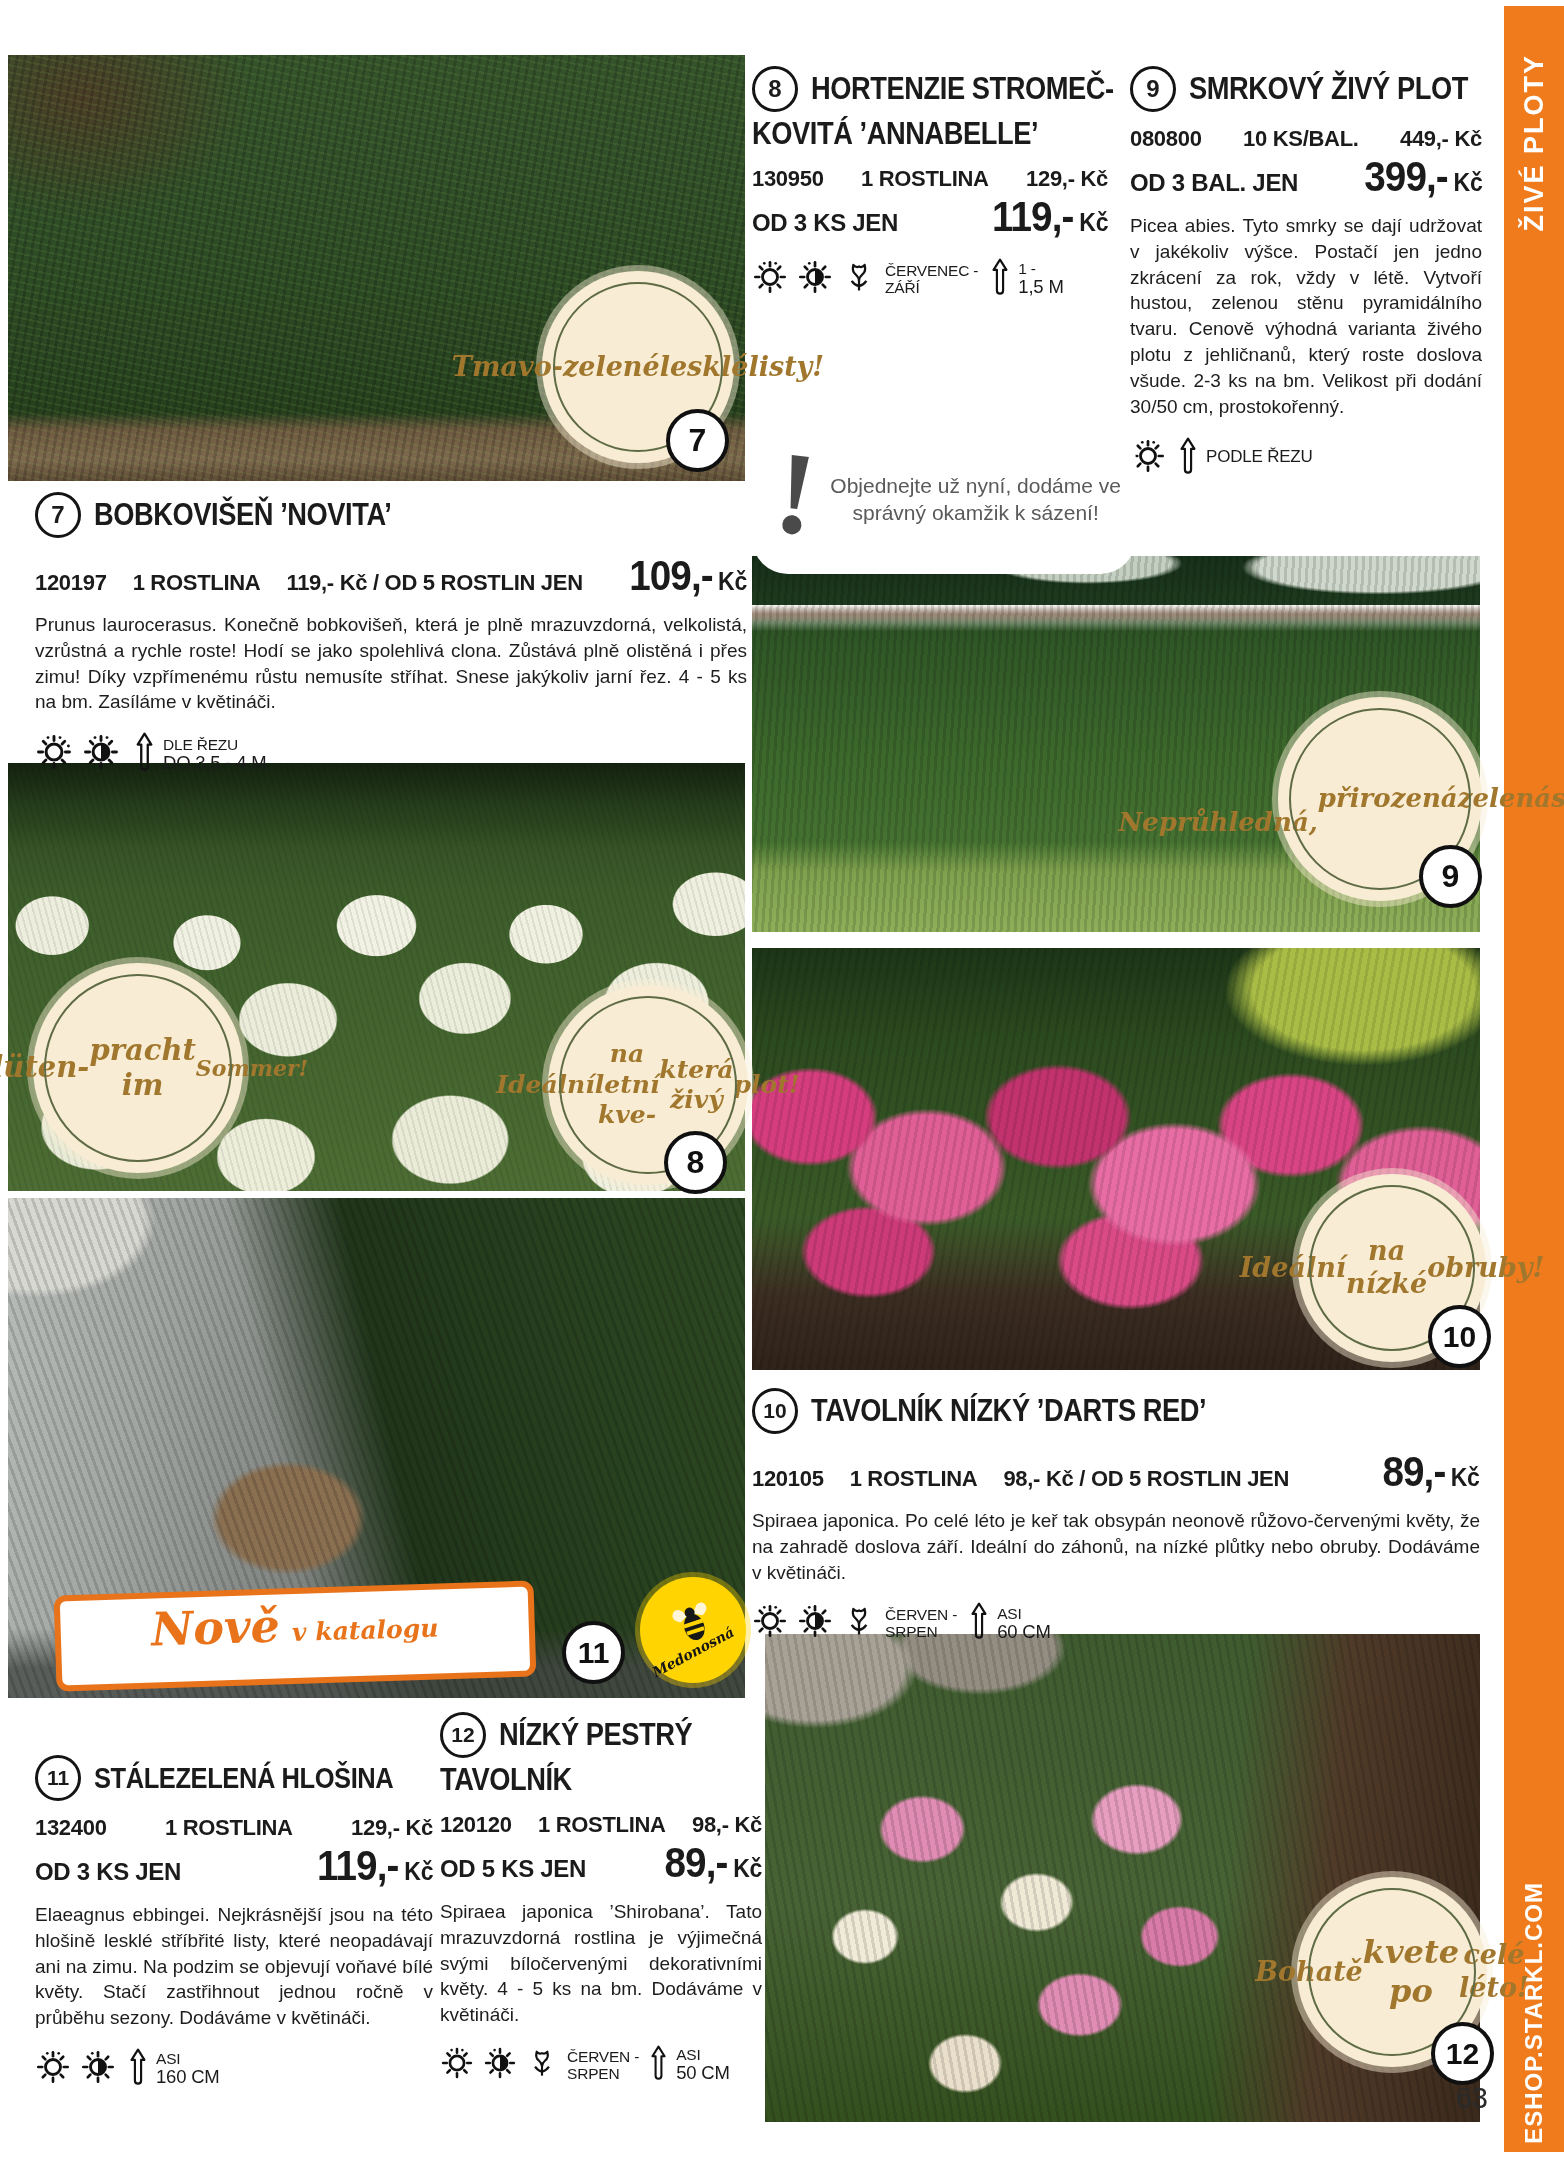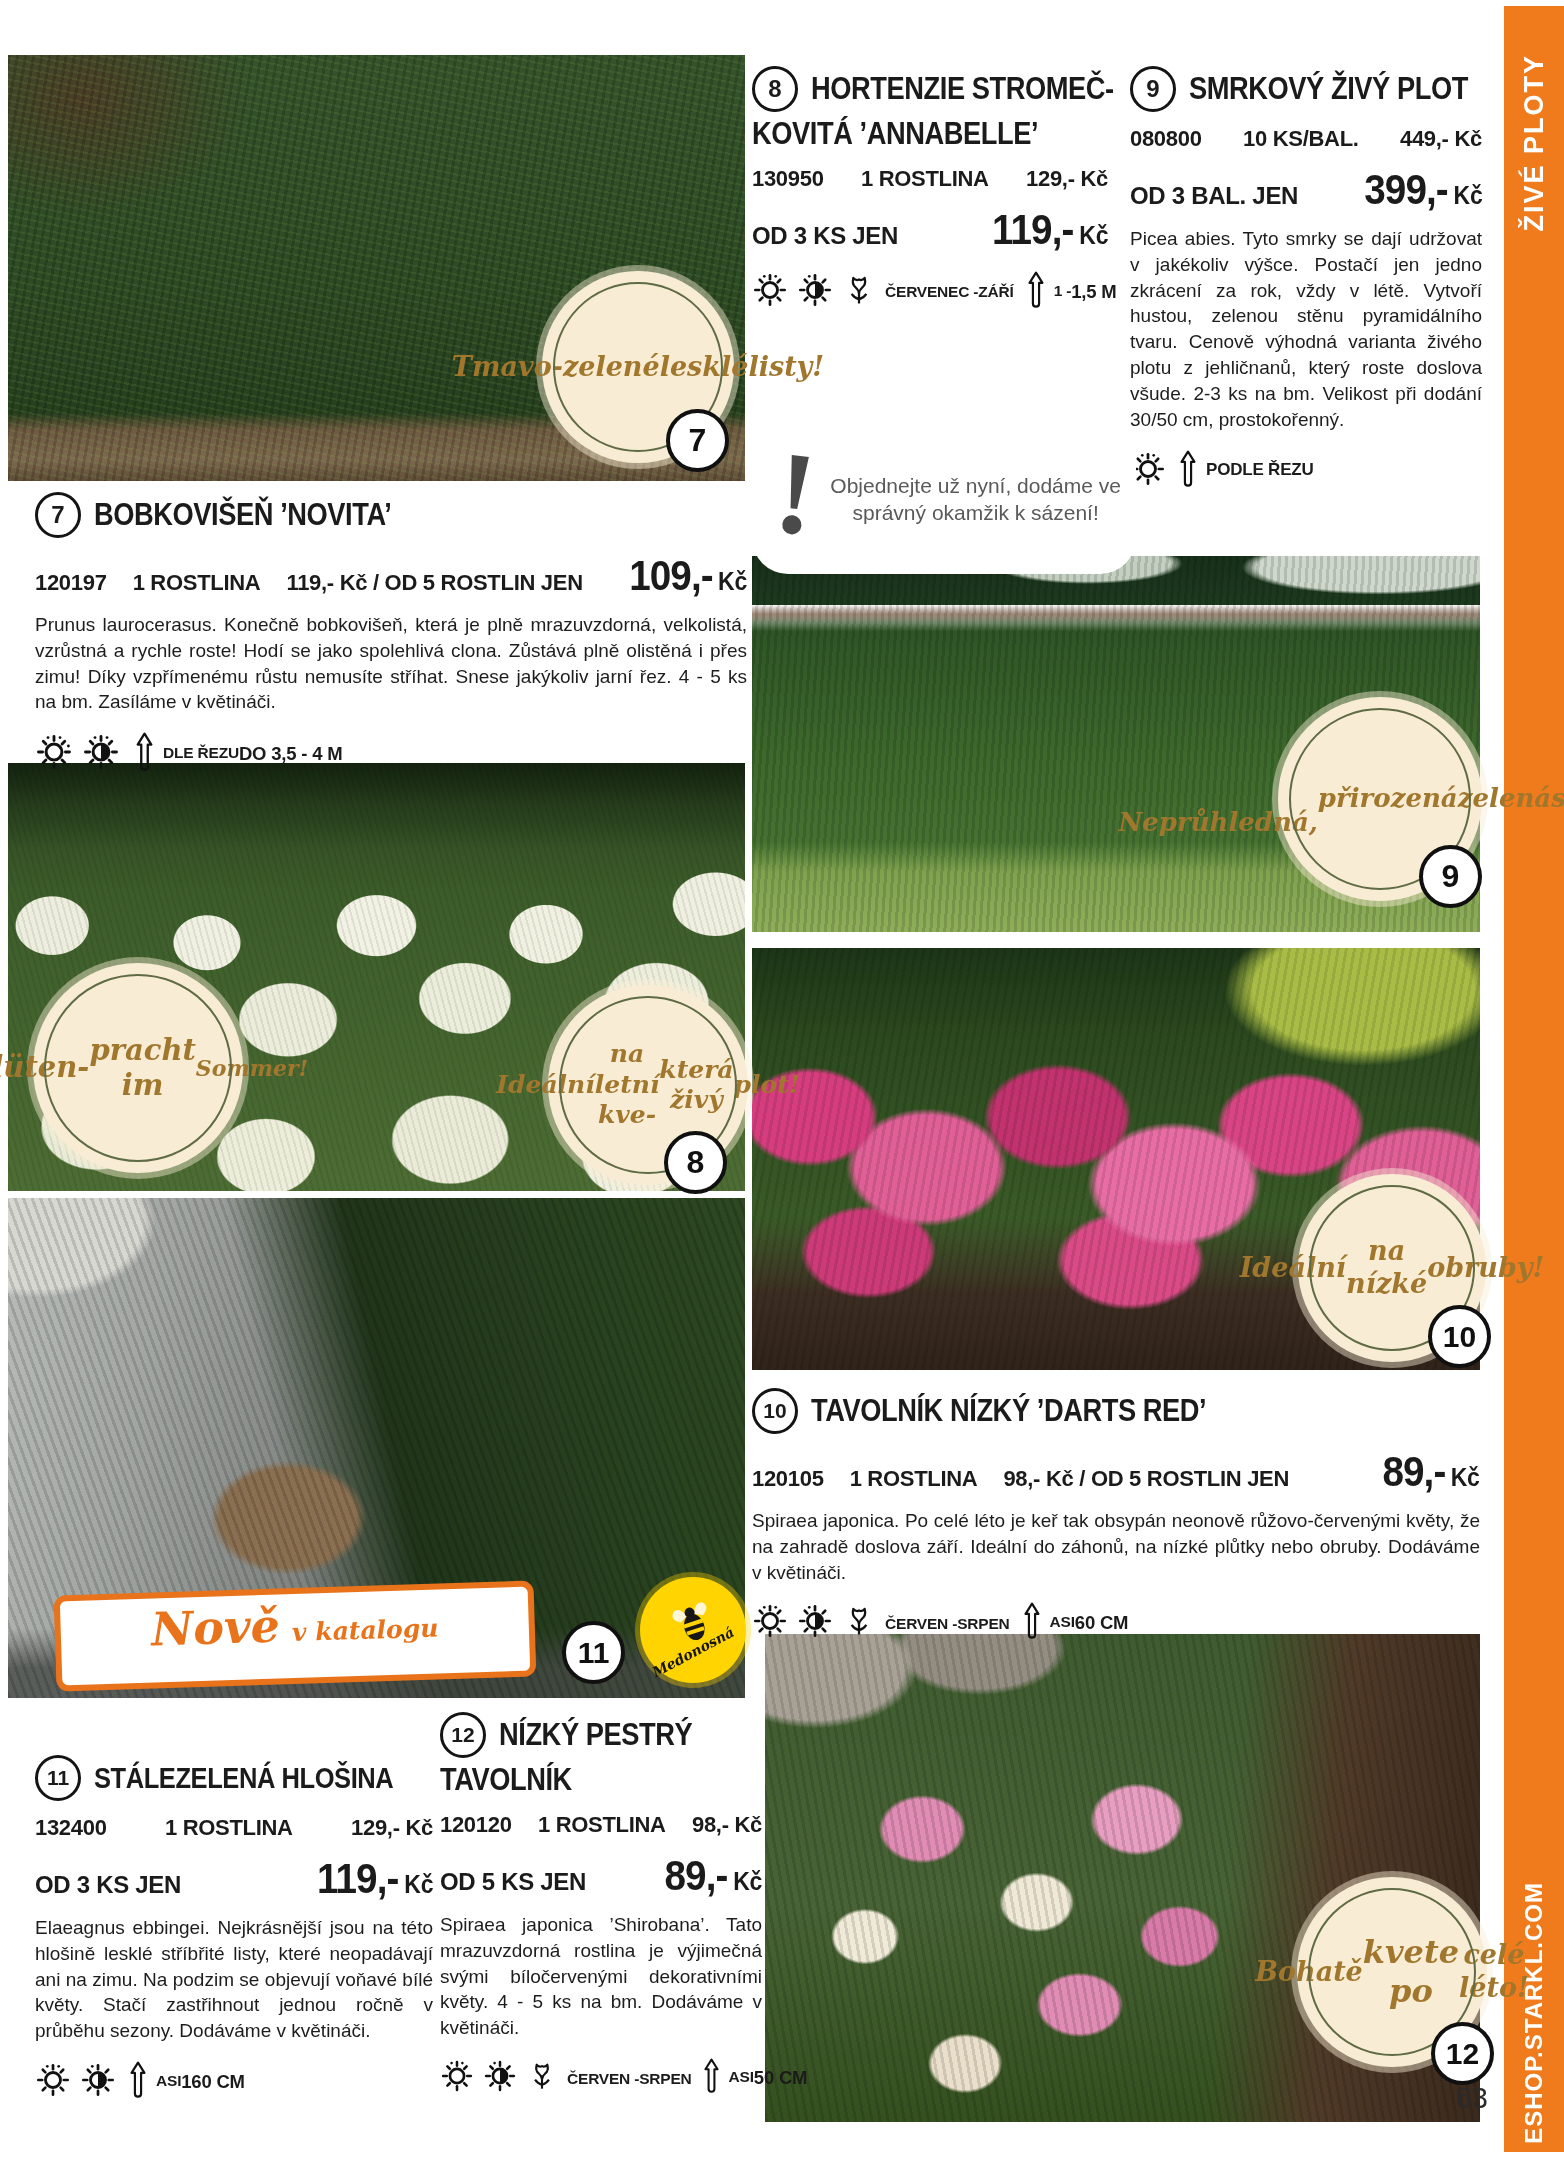--- a/index.html
+++ b/index.html
@@ -85,31 +85,31 @@
   
   .block{position:absolute;}
   .trow{display:flex;align-items:center;gap:13px;}
   .tnum{width:40px;height:40px;border:3.5px solid #141414;border-radius:50%;flex:none;
         display:flex;align-items:center;justify-content:center;font-size:24px;font-weight:700;}
   .ptitle{margin:0;font-size:31px;font-weight:700;letter-spacing:-.5px;white-space:nowrap;
           transform:scaleX(.88);transform-origin:0 50%;}
   .tline2{margin-top:4px;}
   .crow{display:flex;justify-content:space-between;align-items:baseline;margin-top:14px;
         font-size:22px;font-weight:600;letter-spacing:-.3px;}
-  .prow{display:flex;justify-content:space-between;align-items:baseline;margin-top:14px;
+  .prow{display:flex;justify-content:space-between;align-items:baseline;margin-top:1px;
         font-size:24px;font-weight:600;letter-spacing:-.3px;}
   .bigp{white-space:nowrap;transform:scaleX(.92);transform-origin:100% 50%;}
   .big{font-size:42px;font-weight:700;letter-spacing:-1px;}
   .cur{font-size:25px;font-weight:700;}
   .onerow{display:flex;align-items:baseline;gap:26px;margin-top:14px;
           font-size:22px;font-weight:600;letter-spacing:-.3px;white-space:nowrap;}
   .onerow .bigp{margin-left:auto;}
   .desc{margin:12px 0 0 0;font-size:19px;line-height:1.36;text-align:justify;color:#1d1d1d;}
   .icons{display:flex;align-items:center;gap:9px;margin-top:16px;}
-  .ilabel{display:flex;flex-direction:row;justify-content:center;font-weight:700;
+  .ilabel{display:flex;flex-direction:column;justify-content:center;font-weight:400;
           font-size:15.5px;line-height:1.1;letter-spacing:-.2px;white-space:nowrap;}
   .ilabel .l2{font-size:18.5px;}
   .icons svg{flex:none;}
 
   
   .note{position:absolute;background:#fff;border-radius:36px;z-index:3;display:flex;
         align-items:center;gap:8px;padding:6px 14px;}
   .excl{font-family:"Liberation Serif",serif;font-weight:700;font-size:118px;color:#4a4a4a;
         line-height:.85;transform:rotate(7deg);margin:0 6px 10px 10px;}
   .notetext{font-size:21px;color:#5a5a5a;text-align:center;line-height:1.3;}

